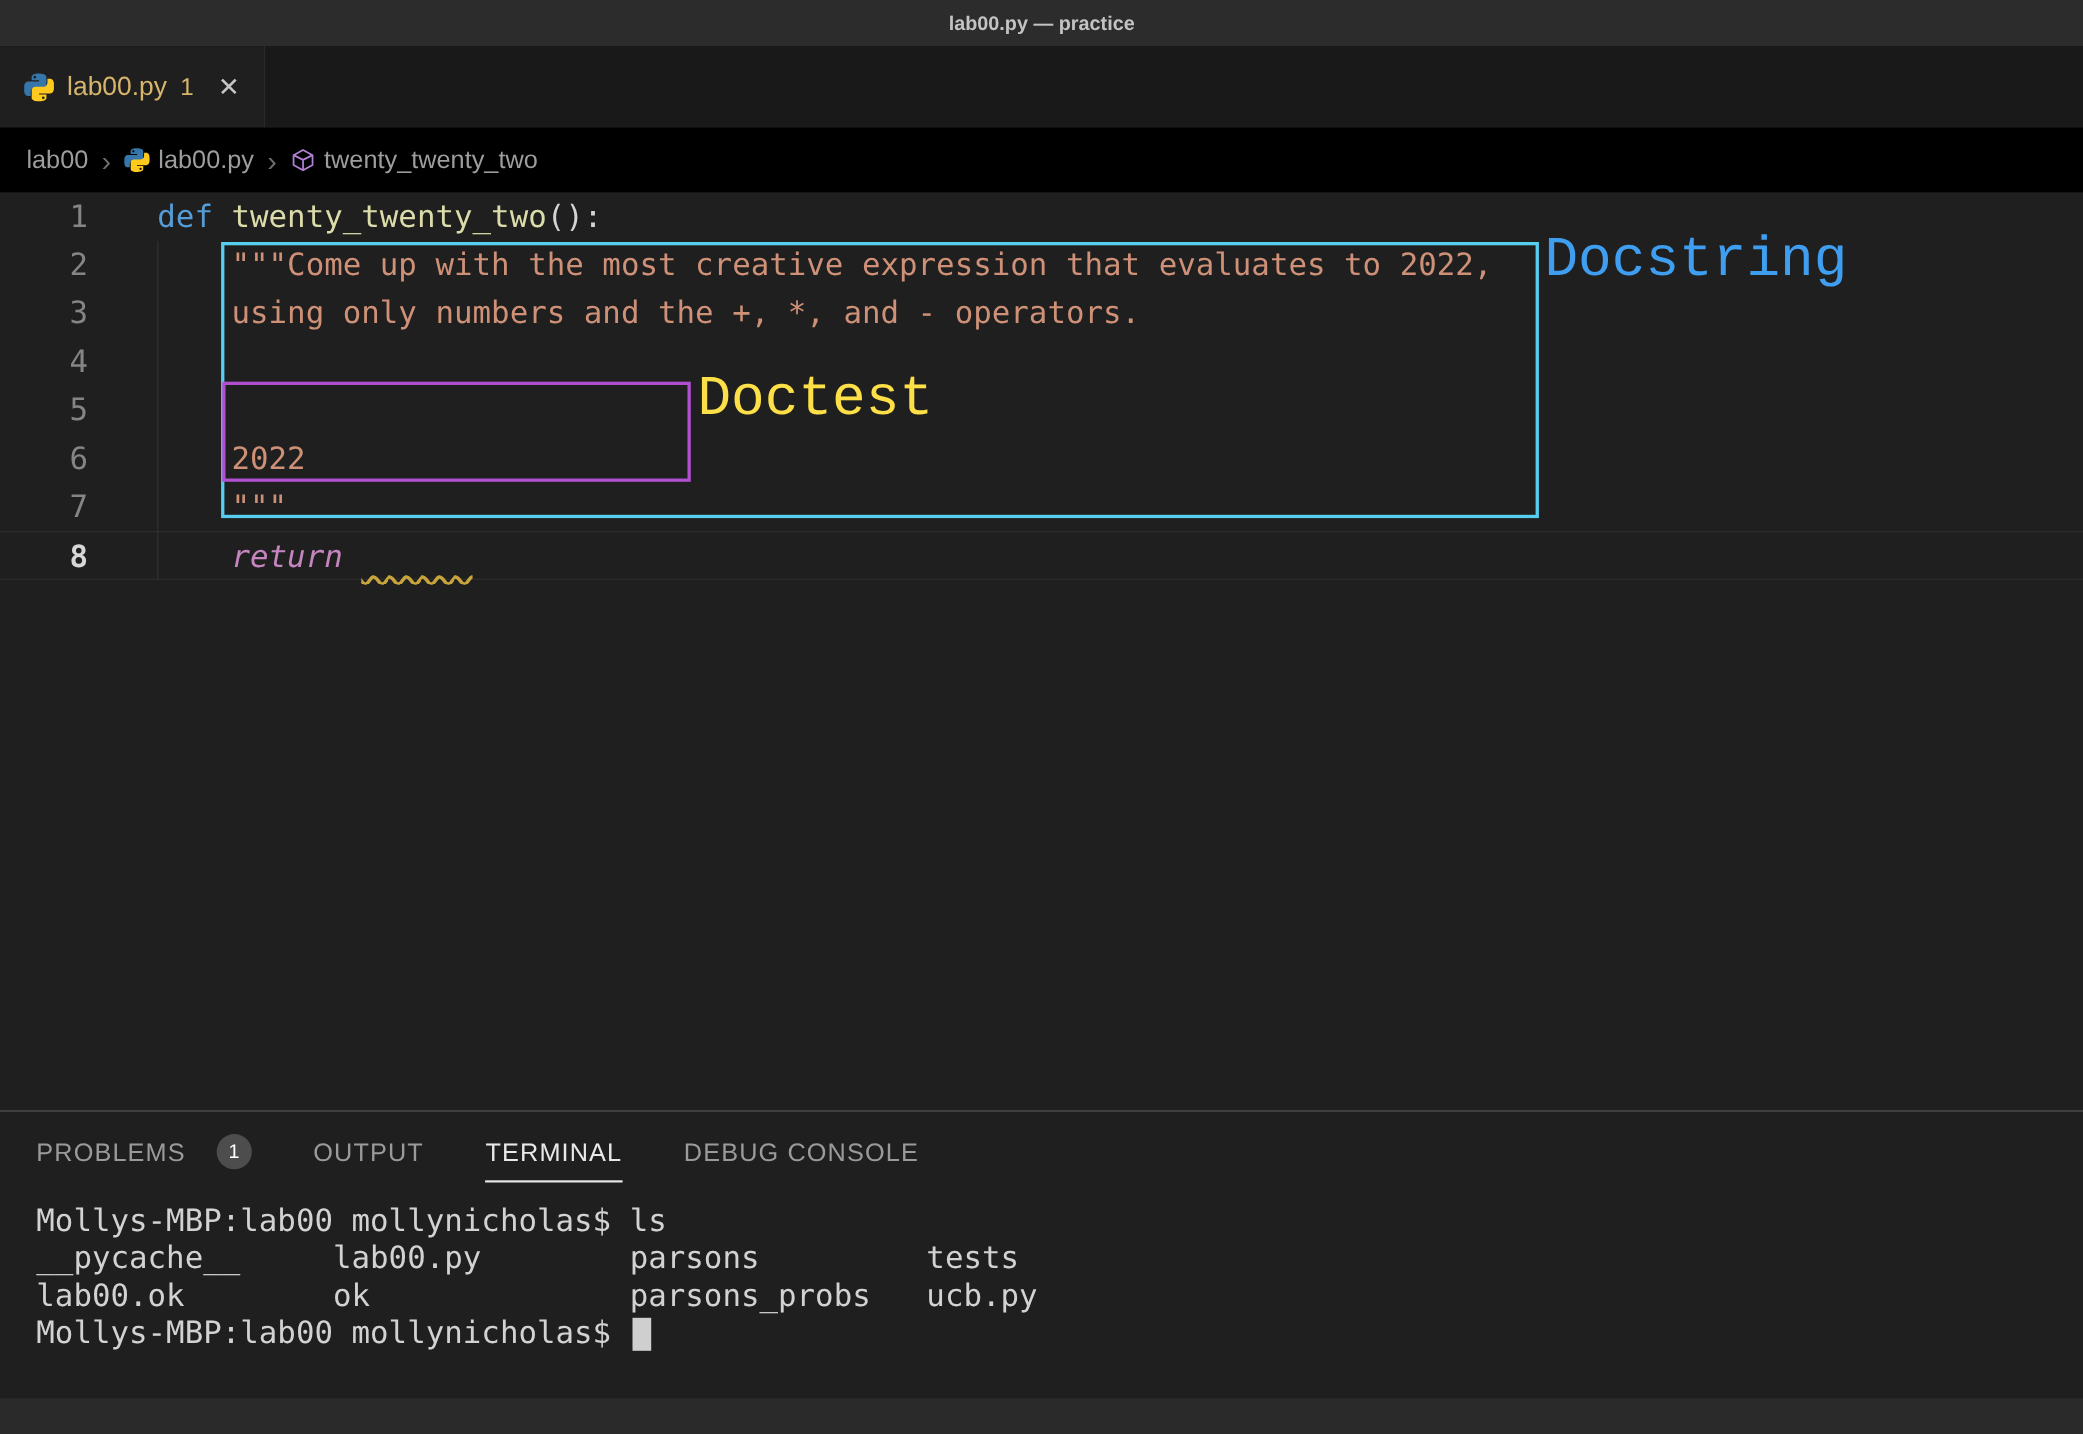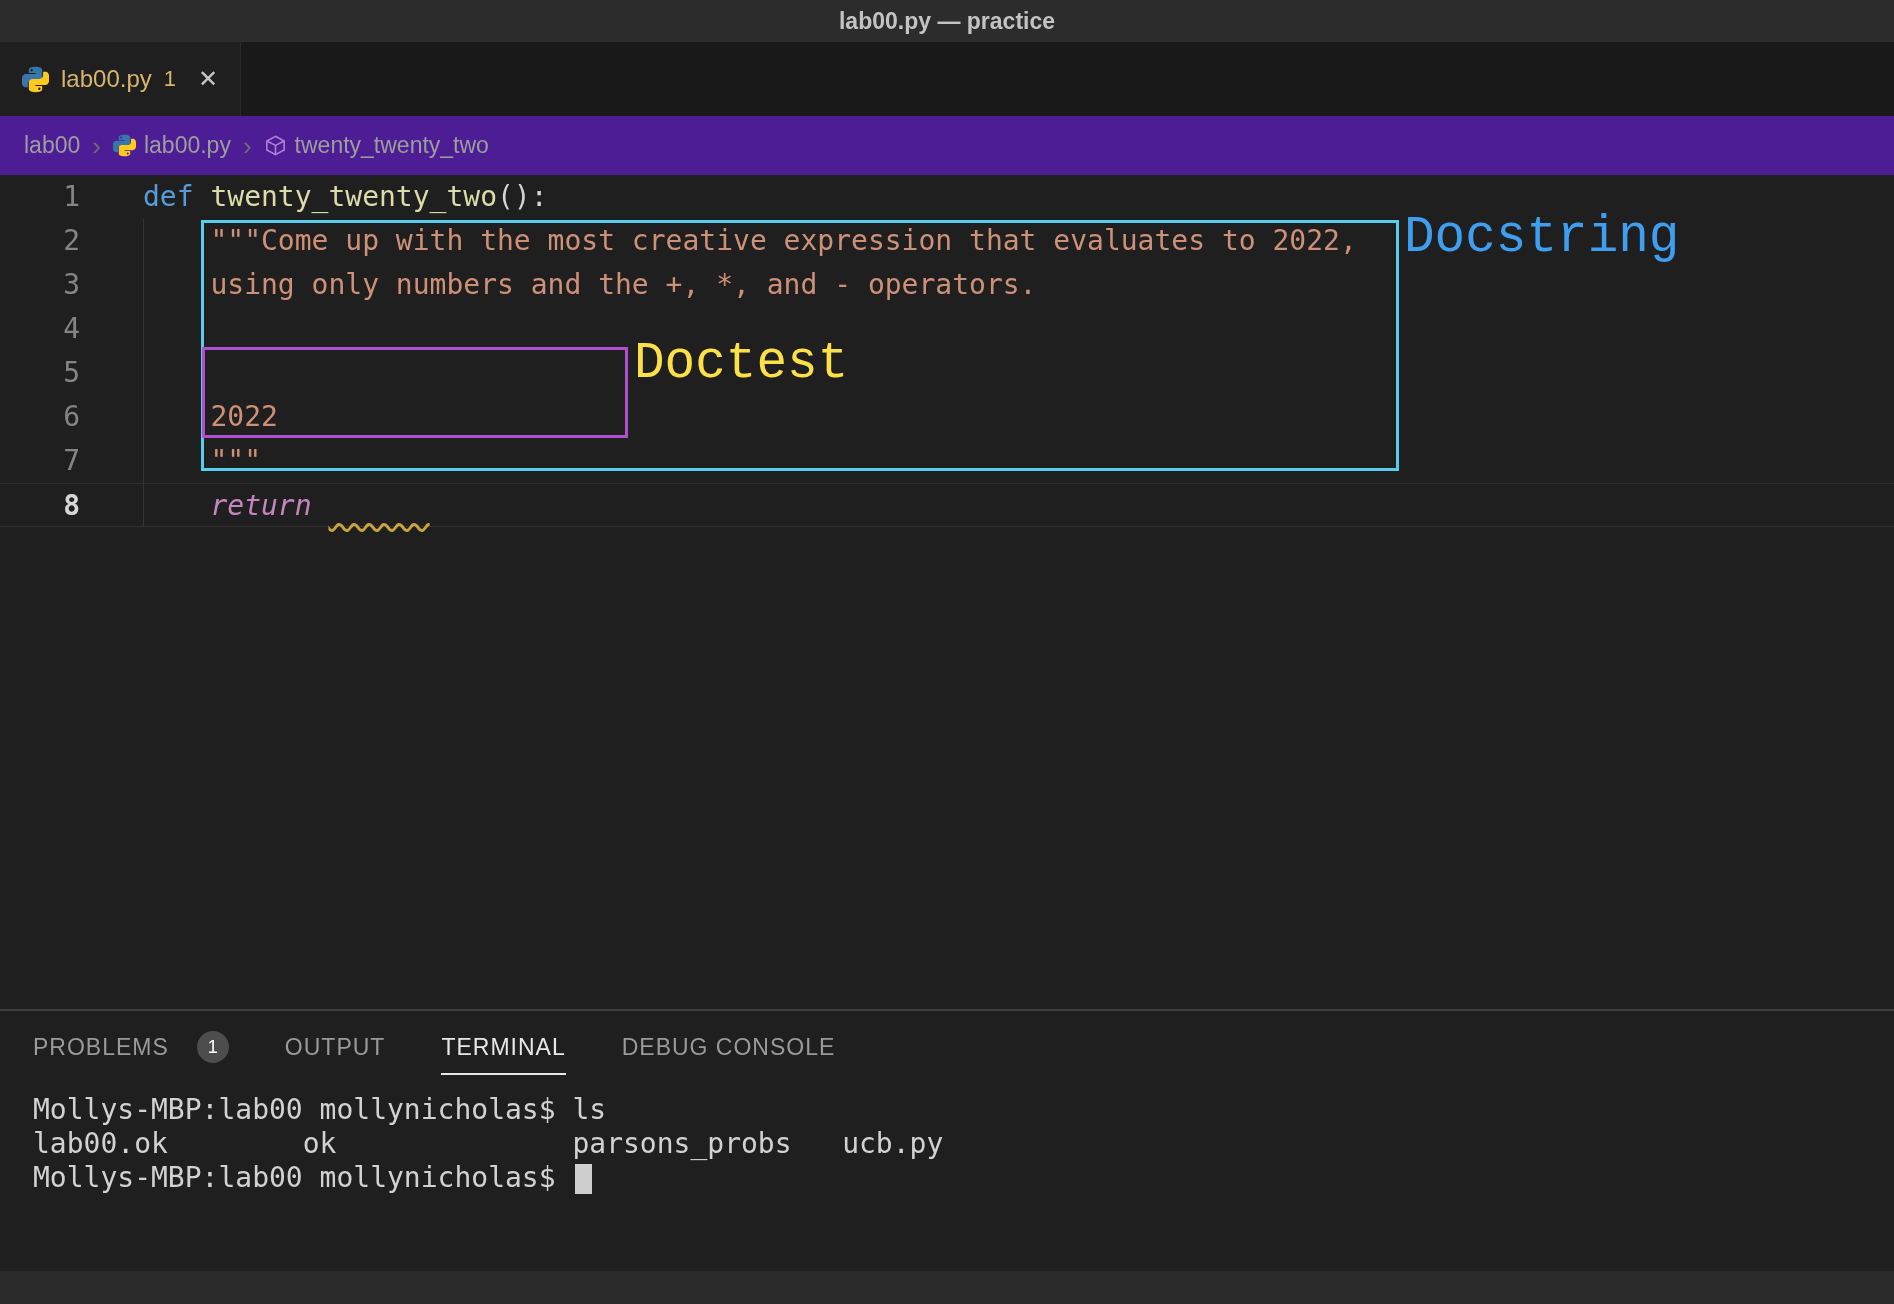--- a/index.html
+++ b/index.html
@@ -3,37 +3,37 @@
 <meta charset="utf-8">
 <style>
   * { margin:0; padding:0; box-sizing:border-box; }
   html,body { width:1894px; height:1304px; background:#1f1f1f; overflow:hidden;
               font-family:"Liberation Sans", sans-serif; }
   .app { position:relative; width:1894px; height:1304px; background:#1f1f1f; }
 
   
   .titlebar { position:absolute; left:0; top:0; width:100%; height:42px;
               background:#2c2c2c; display:flex; align-items:center; justify-content:center;
-              color:#c3c3c3; font-size:23px; font-weight:600; }
+              color:#c3c3c3; font-size:18px; font-weight:600; }
 
   
   .tabbar { position:absolute; left:0; top:42px; width:100%; height:74px;
             background:#191919; display:flex; }
   .tab { height:100%; background:#1f1f1f; display:flex; align-items:center;
          padding:0 22px 0 22px; gap:12px; border-right:1px solid #2a2a2a; cursor:pointer; }
   .tab-label { color:#d8b56c; font-size:24px; }
   .tab-badge { color:#d8b56c; font-size:22px; }
   .tab-close { color:#c5c5c5; font-size:24px; margin-left:10px; }
   .pyicon { width:27px; height:27px; display:inline-block; }
   .pyicon svg { width:100%; height:100%; }
 
   
   .breadcrumbs { position:absolute; left:0; top:116px; width:100%; height:59px;
                  display:flex; align-items:center; padding-left:24px; gap:10px;
-                 color:#9d9d9d; font-size:23px; background:#4c1d95; }
+                 color:#9d9d9d; font-size:23px; background:#000000; }
   .crumb { display:flex; align-items:center; gap:8px; cursor:pointer; }
   .chev { color:#6e6e6e; font-size:26px; line-height:1; padding:0 2px; }
   .chev::before { content:"\203A"; }
   .bc-icon { width:23px; height:23px; display:inline-block; }
   .bc-icon svg { width:100%; height:100%; }
 
   
   .editor { position:absolute; left:0; top:175px; width:100%; height:834px;
             background:#1f1f1f; font-family:"DejaVu Sans Mono", monospace; }
   .row { display:flex; height:44px; line-height:44px; font-size:28px; white-space:pre; }
@@ -155,17 +155,17 @@
         <div class="ptab">
           <span class="plabel">OUTPUT</span>
         </div>
         <div class="ptab active">
           <span class="plabel">TERMINAL</span>
         </div>
         <div class="ptab">
           <span class="plabel">DEBUG CONSOLE</span>
         </div>
       </div>
-    <div class="terminal"><div><span>Mollys-MBP:lab00 mollynicholas$ ls</span></div><div><span>lab00.ok        ok              parsons_probs   ucb.py</span></div><div><span>Mollys-MBP:lab00 mollynicholas$ </span><span class="cursor-block"></span></div></div>
+    <div class="terminal"><div><span>Mollys-MBP:lab00 mollynicholas$ ls</span></div><div><span>__pycache__     lab00.py        parsons         tests</span></div><div><span>lab00.ok        ok              parsons_probs   ucb.py</span></div><div><span>Mollys-MBP:lab00 mollynicholas$ </span><span class="cursor-block"></span></div></div>
   </div>
 
   <div class="bottom-strip"></div>
 </div>
 
 </body></html>

